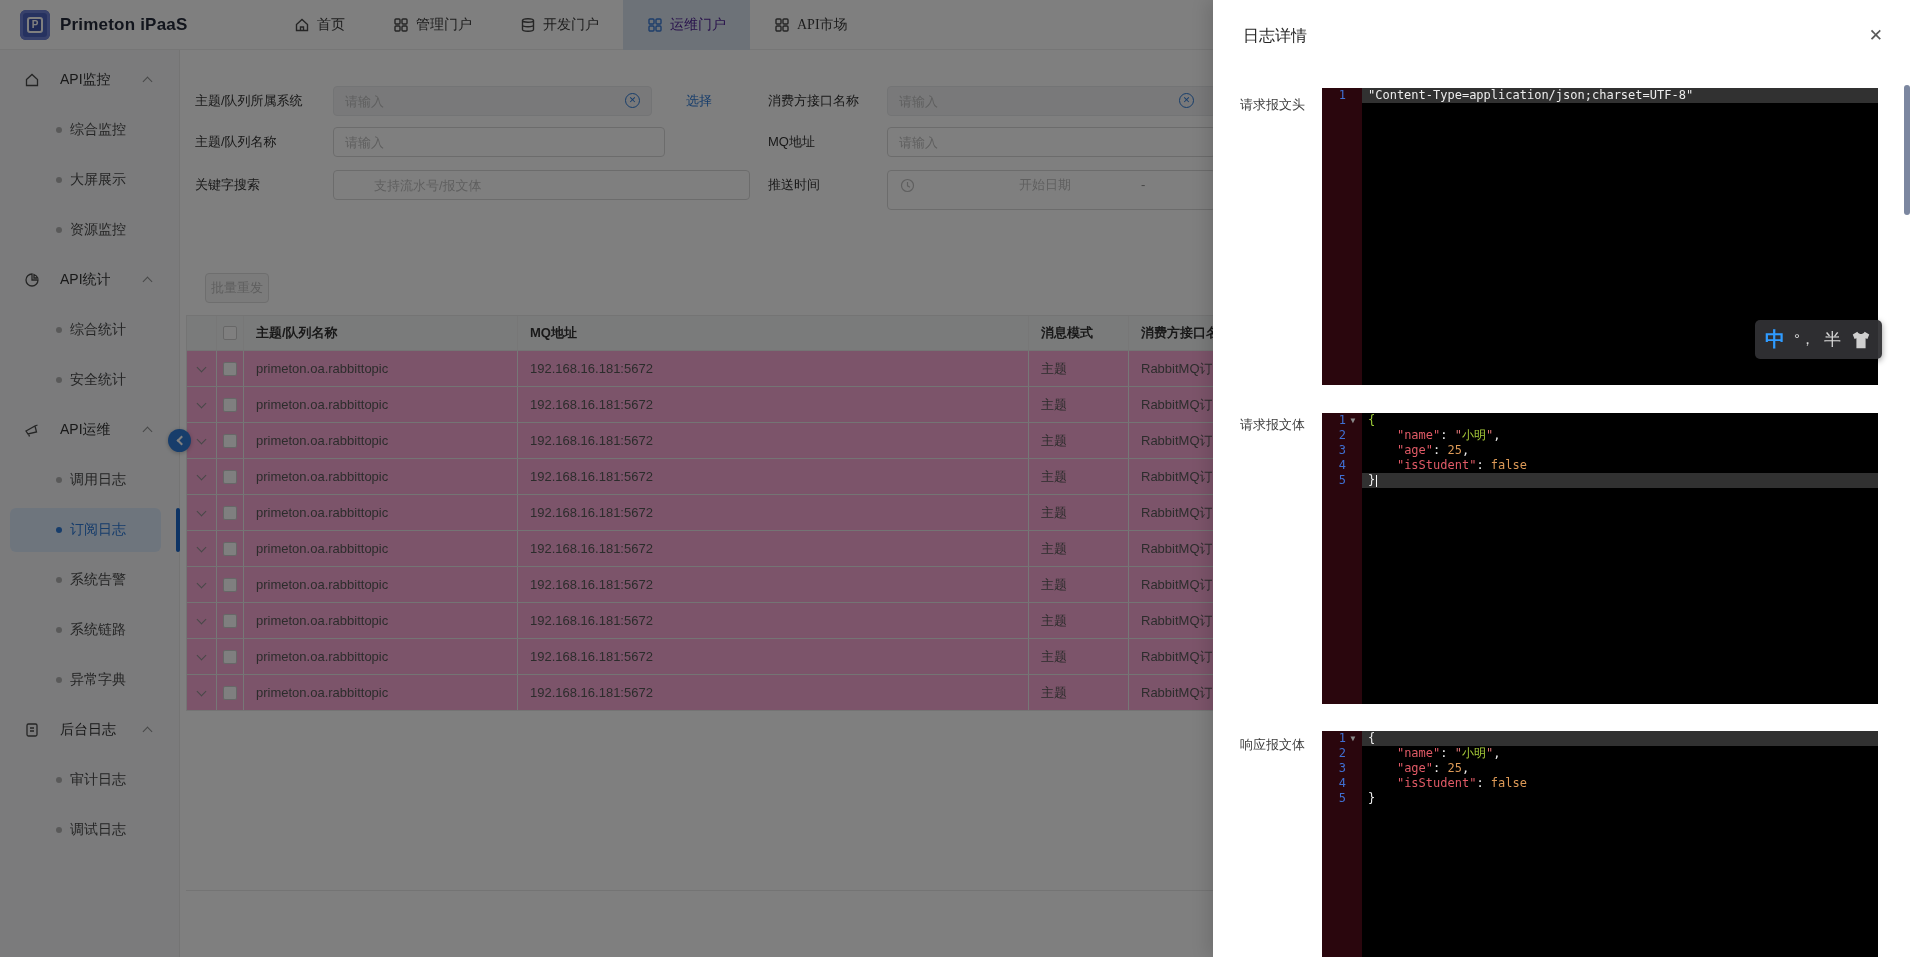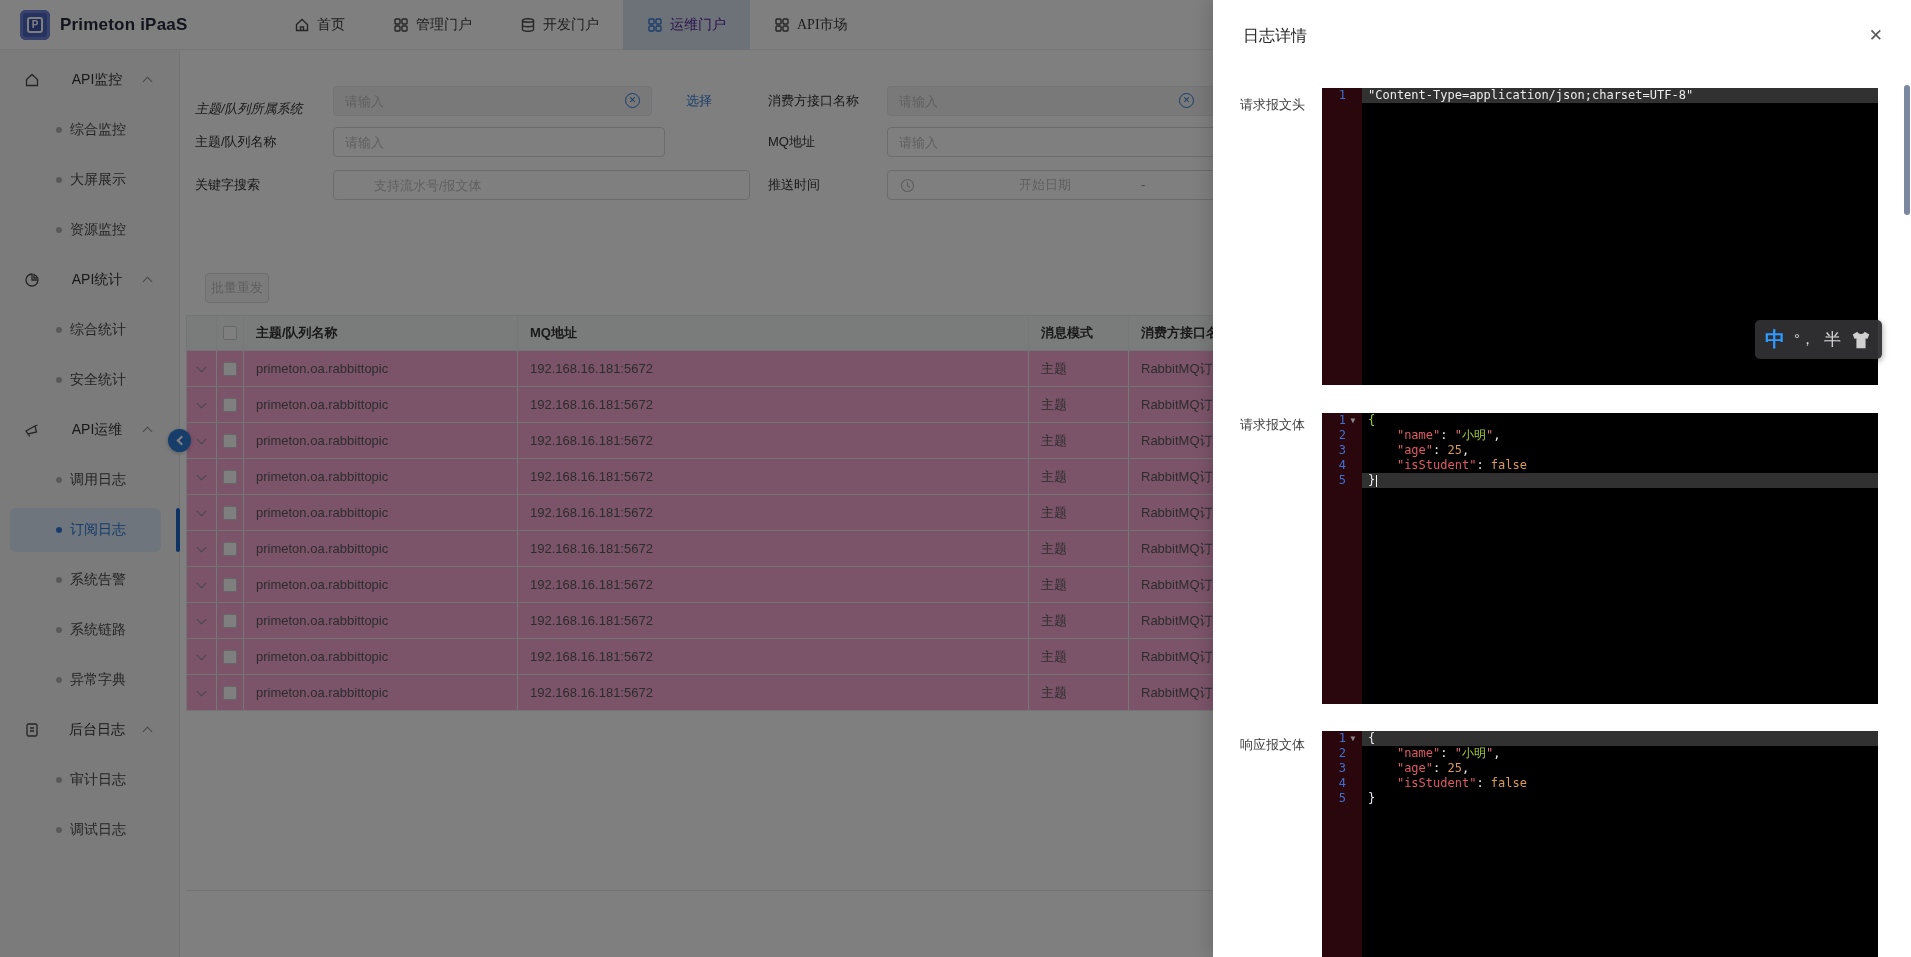--- a/index.html
+++ b/index.html
@@ -18,21 +18,21 @@
   .logo-text { margin-left:10px; font-size:17px; font-weight:bold; color:#252b3a; letter-spacing:.2px; }
   .nav-items { display:flex; height:50px; margin-left:20px;font-family:Liberation Serif, serif; }
   .nav-item { display:flex; align-items:center; gap:7px; padding:0 24px; font-size:14px; color:#3c3c3c; cursor:pointer; }
   .nav-item svg { width:16px; height:16px; stroke:#4a4a4a; fill:none; stroke-width:1.4; }
   .nav-item.active { background:#dbe4f0; color:#4c1d95; }
   .nav-item.active svg { stroke:#3a7bd5; }
 
   
   .sidebar { position:absolute; left:0; top:50px; width:180px; height:907px; background:#f6f7f9;
     border-right:1px solid #e8e8e8; padding-top:5px; z-index:1; }
-  .side-row { height:50px; display:flex; align-items:center; position:relative; cursor:pointer;text-align:center; }
+  .side-row { height:50px; display:flex; align-items:center; position:relative; cursor:pointer; }
   .side-group { padding-left:24px; font-size:14px; color:#333; gap:10px; }
   .side-group svg { width:16px; height:16px; stroke:#4a4a4a; fill:none; stroke-width:1.3; }
   .side-group .g-label { flex:1; margin-left:10px; }
   .chev-up { width:7px; height:7px; border-top:1.6px solid #8f8f8f; border-right:1.6px solid #8f8f8f;
     transform:rotate(-45deg); margin-right:28px; margin-top:3px; }
   .side-item { padding-left:56px; font-size:14px; color:#4a4a4a; }
   .side-item .dot { width:6px; height:6px; border-radius:50%; background:#b3b3b3; margin-right:8px; }
   .side-item.selected { color:#2e7ad6; }
   .side-item.selected .dot { background:#2e7ad6; }
   .side-item.selected .pill { position:absolute; left:10px; right:18px; top:3px; bottom:3px;
@@ -49,21 +49,21 @@
   .main { position:absolute; left:180px; top:50px; width:1731px; height:907px; background:#fff; }
   .f-label { position:absolute; font-size:13px; color:#333; line-height:30px; }
   .f-input { position:absolute; height:30px; border-radius:4px; font-size:13px; color:#333;
     padding:0 28px 0 11px; outline:none; }
   .f-input::placeholder { color:#bfbfbf; }
   .filled { background:#f2f3f5; border:1px solid #e7e8ea; }
   .outline { background:#fff; border:1px solid #d9d9d9; }
   .clear-ic { position:absolute; width:15px; height:15px; border:1px solid #2e7ad6; border-radius:50%;
     color:#2e7ad6; font-size:9px; line-height:13px; text-align:center; cursor:pointer; background:transparent; }
   .link { position:absolute; font-size:13px; color:#2e7ad6; line-height:30px; cursor:pointer; }
-  .date-field { position:absolute; height:30px; border:1px solid #d9d9d9; border-radius:4px; background:#fff; }
+  .date-field { position:absolute; height:40px; border:1px solid #d9d9d9; border-radius:4px; background:#fff; }
   .date-field .clock { position:absolute; left:12px; top:7px; }
   .date-field .ph { position:absolute; top:0; line-height:28px; font-size:13px; color:#bfbfbf; }
   .btn-disabled { position:absolute; left:25px; top:223px; width:64px; height:30px; background:#f7f7f7;
     border:1px solid #dcdcdc; border-radius:4px; color:#bdbdbd; font-size:13px; cursor:not-allowed; }
 
   
   .table { position:absolute; left:6px; top:265px; width:1534px; border:1px solid #e9e9e9; border-bottom:none; font-size:13px; }
   .t-row { display:flex; height:36px; border-bottom:1px solid #e9e9e9; background:#f9a8d4; }
   .t-head { background:#f5f6f7; height:35px; color:#333; font-weight:bold; }
   .cell { display:flex; align-items:center; padding:0 12px; border-right:1px solid #efefef; color:#595959; overflow:hidden; white-space:nowrap; }
@@ -257,21 +257,21 @@
         <span class="dot"></span>
         <span class="lbl">调试日志</span>
       </div>
   </div>
   <div class="collapse-btn">
       <span class="lt"></span>
     </div>
 
   <div class="main">
 
-    <div class="f-label" style="left:15px; top:44px;font-style:italic;">主题/队列所属系统</div>
+    <div class="f-label" style="left:15px; top:36px;">主题/队列所属系统</div>
     <input class="f-input filled" style="left: 153px; top: 36px; width: 319px;" placeholder="请输入">
     <span class="clear-ic" style="left:445px; top:43px;">✕</span>
     <span class="link" style="left:506px; top:36px;">选择</span>
 
     <div class="f-label" style="left:15px; top:77px;">主题/队列名称</div>
     <input class="f-input outline" style="left: 153px; top: 77px; width: 332px;" placeholder="请输入">
 
     <div class="f-label" style="left:15px; top:120px;">关键字搜索</div>
     <input class="f-input outline" style="left: 153px; top: 120px; width: 417px; padding-left: 40px;" placeholder="支持流水号/报文体">
 

